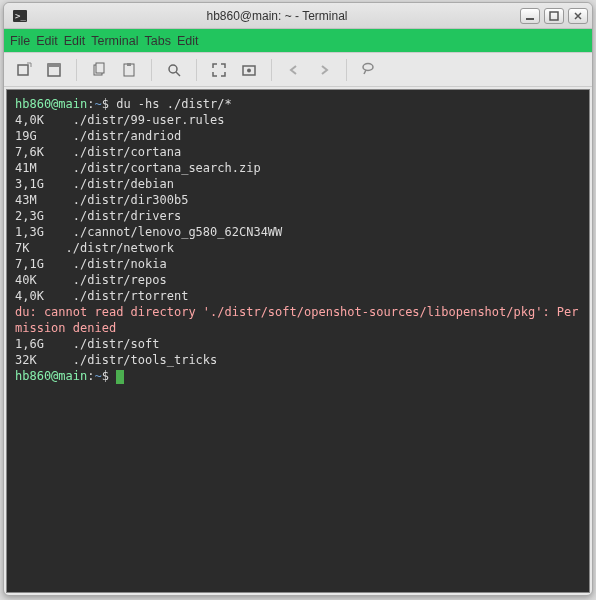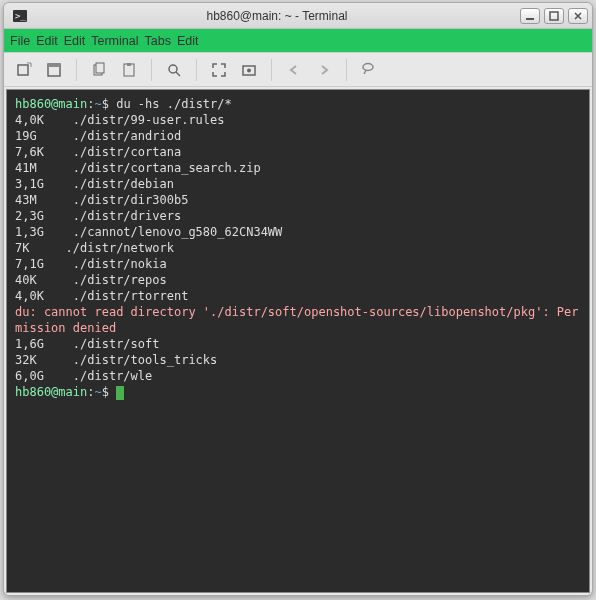--- a/index.html
+++ b/index.html
@@ -223,17 +223,16 @@
       <div class="line">43M     ./distr/dir300b5</div>
       <div class="line">2,3G    ./distr/drivers</div>
       <div class="line">1,3G    ./cannot/lenovo_g580_62CN34WW</div>
       <div class="line">7K     ./distr/network</div>
       <div class="line">7,1G    ./distr/nokia</div>
       <div class="line">40K     ./distr/repos</div>
       <div class="line">4,0K    ./distr/rtorrent</div>
       <div class="err" style="white-space: pre-wrap; word-break: break-all;">du: cannot read directory './distr/soft/openshot-sources/libopenshot/pkg': Permission denied</div>
       <div class="line">1,6G    ./distr/soft</div>
       <div class="line">32K     ./distr/tools_tricks</div>
-      <div class="line">6,0G    ./distr/wle</div>
       <div class="line"><span><span class="prompt-user">hb860@main</span><span>:</span><span class="prompt-path">~</span><span>$ </span></span><span class="cursor"></span></div>
     </div>
 
 </div>
 
 </body></html>

